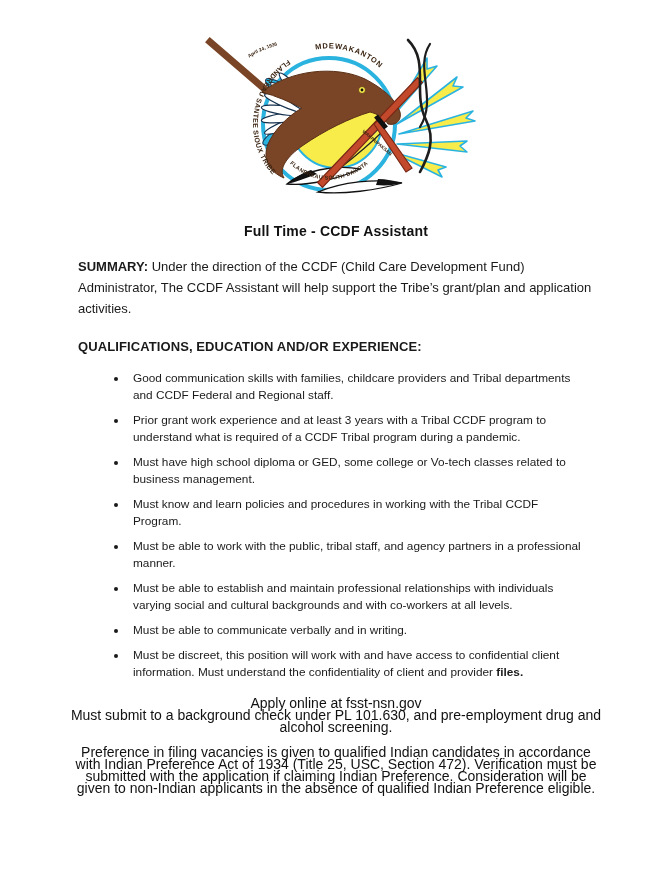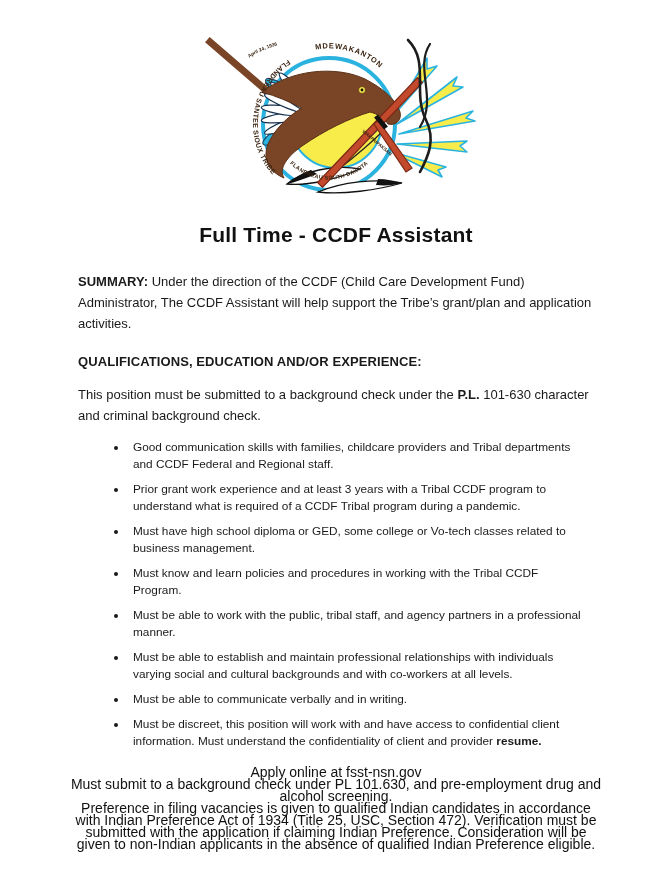--- a/index.html
+++ b/index.html
@@ -11,28 +11,28 @@
     font-family:"Liberation Sans",sans-serif;
     color:#1a1a1a;
     overflow:hidden;
   }
   .logo-wrap{display:flex;justify-content:center;padding-top:32px;}
   .logo-wrap svg{display:block;}
   .arc-text{font-family:"Liberation Sans",sans-serif;font-weight:bold;fill:#3b2512;}
   .doc-title{
     margin:15px 0 0 0;
     text-align:center;
-    font-size:21px;
+    font-size:14px;
     font-weight:bold;
     color:#111;
     letter-spacing:0.2px;
   }
   .content{padding:0 78px;}
   .para{
-    margin:24px 0 0 0;
+    margin:17px 0 0 0;
     font-size:13px;
     line-height:21px;
   }
   .section-heading{
     margin:17px 0 12px 0;
     font-size:13px;
     line-height:21px;
     font-weight:bold;
     letter-spacing:0.1px;
   }
@@ -49,21 +49,21 @@
   }
   .b{font-weight:bold;}
   .footer{
     padding:0 68px;
     text-align:center;
     font-size:14px;
     line-height:12px;
     color:#111;
   }
   .apply-block{margin-top:16px;}
-  .preference-block{}
+  .preference-block{margin-top:13px;}
   .contact-block{margin-top:13px;}
 </style>
 </head>
 <body>
 
 <div class="page">
 
   <div class="logo-wrap">
     <svg width="292" height="176" viewBox="0 0 292 176" aria-hidden="true">
       <defs>
@@ -151,31 +151,30 @@
   </div>
 
   <h1 class="doc-title">Full Time - CCDF Assistant</h1>
 
   <div class="content">
 
     <p class="para"><span class="b">SUMMARY:</span><span> Under the direction of the CCDF (Child Care Development Fund) Administrator, The CCDF Assistant will help support the Tribe’s grant/plan and application activities.</span></p>
 
     <p class="section-heading">QUALIFICATIONS, EDUCATION AND/OR EXPERIENCE:</p>
 
-    <p class="para intro"><span>This position must be submitted to a background check under the </span><span class="b">P.L.</span><span> 101-630 character and criminal background check.</span></p>
 
     <ul class="quals">
       <li><span>Good communication skills with families, childcare providers and Tribal departments and CCDF Federal and Regional staff.</span></li>
       <li><span>Prior grant work experience and at least 3 years with a Tribal CCDF program to understand what is required of a CCDF Tribal program during a pandemic.</span></li>
       <li><span>Must have high school diploma or GED, some college or Vo-tech classes related to business management.</span></li>
       <li><span>Must know and learn policies and procedures in working with the Tribal CCDF Program.</span></li>
       <li><span>Must be able to work with the public, tribal staff, and agency partners in a professional manner.</span></li>
       <li><span>Must be able to establish and maintain professional relationships with individuals varying social and cultural backgrounds and with co-workers at all levels.</span></li>
       <li><span>Must be able to communicate verbally and in writing.</span></li>
-      <li><span>Must be discreet, this position will work with and have access to confidential client information. Must understand the confidentiality of client and provider </span><span class="b">resume.</span></li>
+      <li><span>Must be discreet, this position will work with and have access to confidential client information. Must understand the confidentiality of client and provider </span><span class="b">files.</span></li>
     </ul>
   </div>
 
   <div class="footer">
     <div class="apply-block">
       <div>Apply online at fsst-nsn.gov</div>
       <div>Must submit to a background check under PL 101.630, and pre-employment drug and alcohol screening.</div>
     </div>
     <div class="preference-block">Preference in filing vacancies is given to qualified Indian candidates in accordance with Indian Preference Act of 1934 (Title 25, USC, Section 472). Verification must be submitted with the application if claiming Indian Preference. Consideration will be given to non-Indian applicants in the absence of qualified Indian Preference eligible.</div>
   </div>

